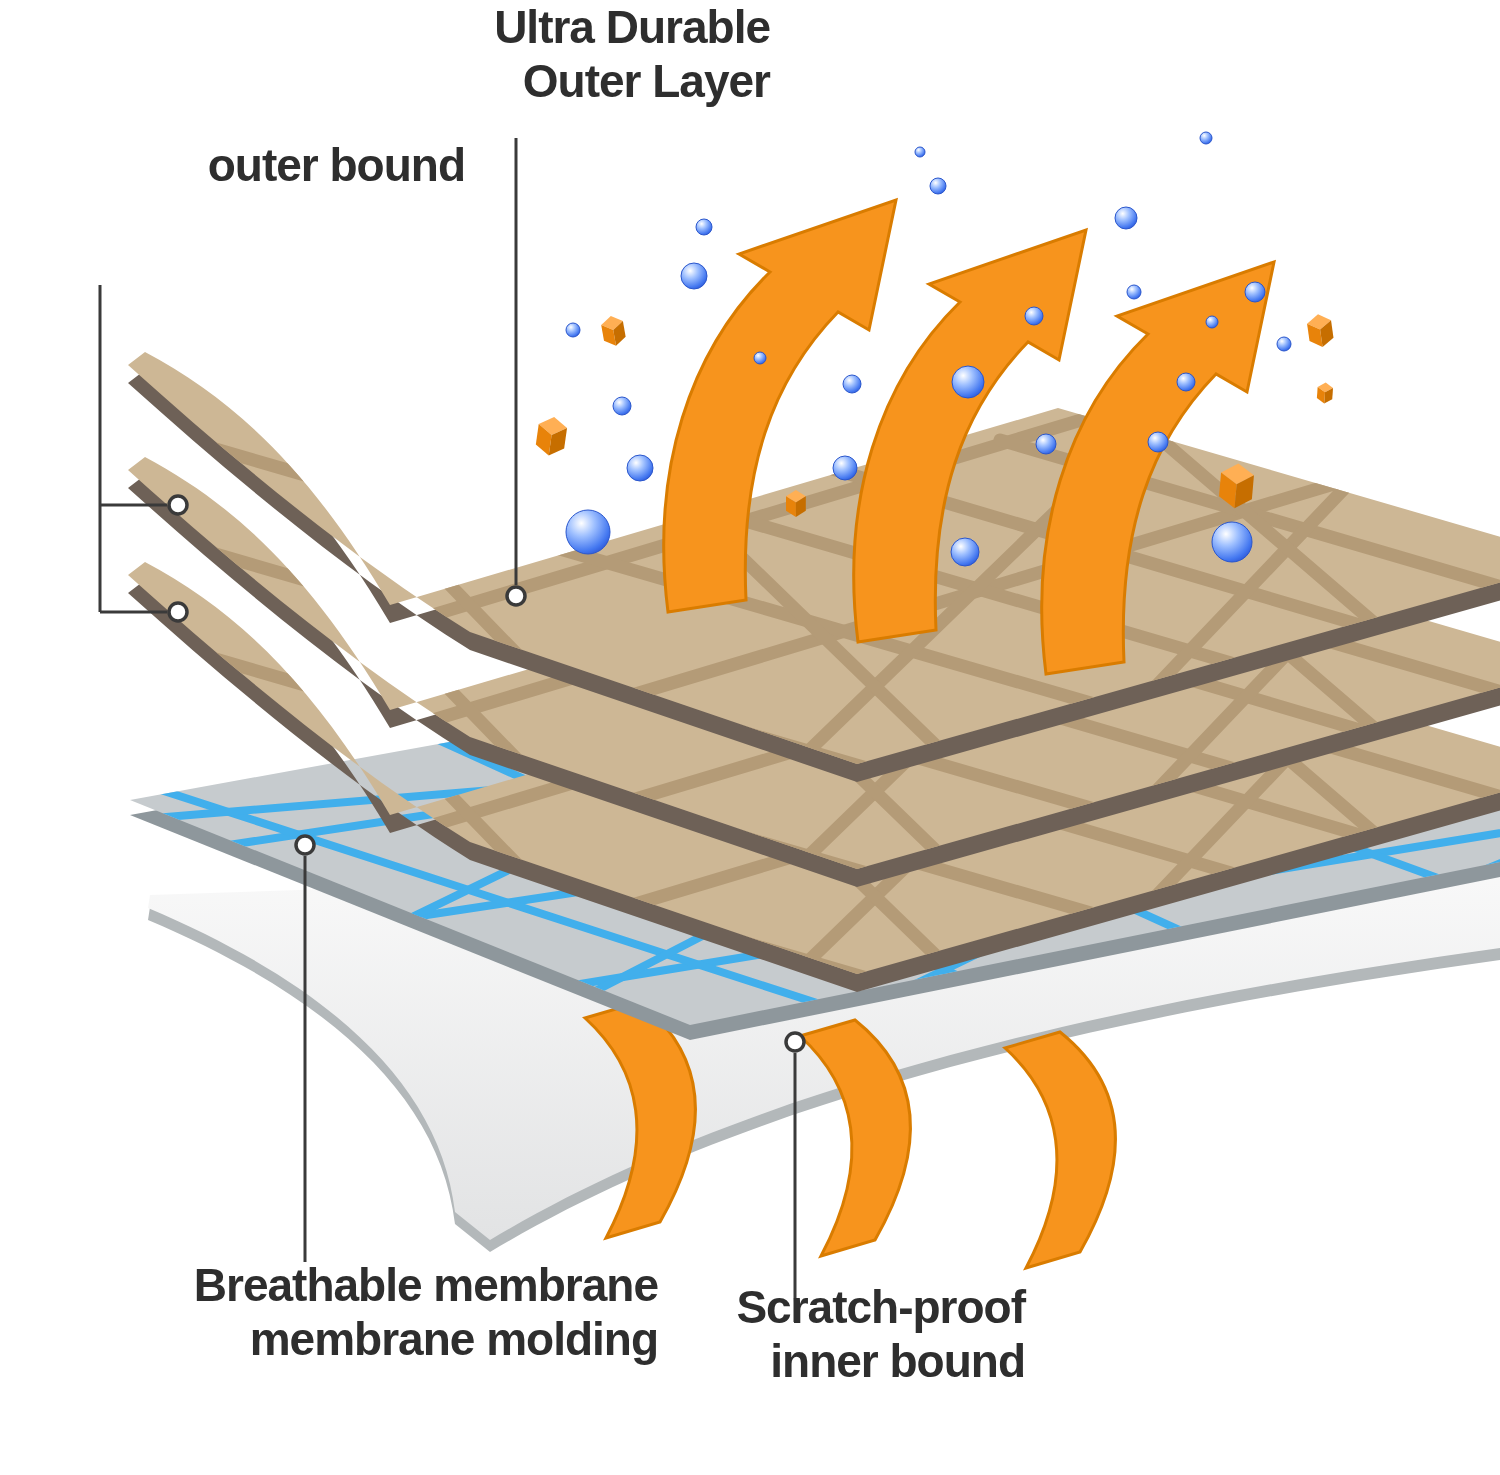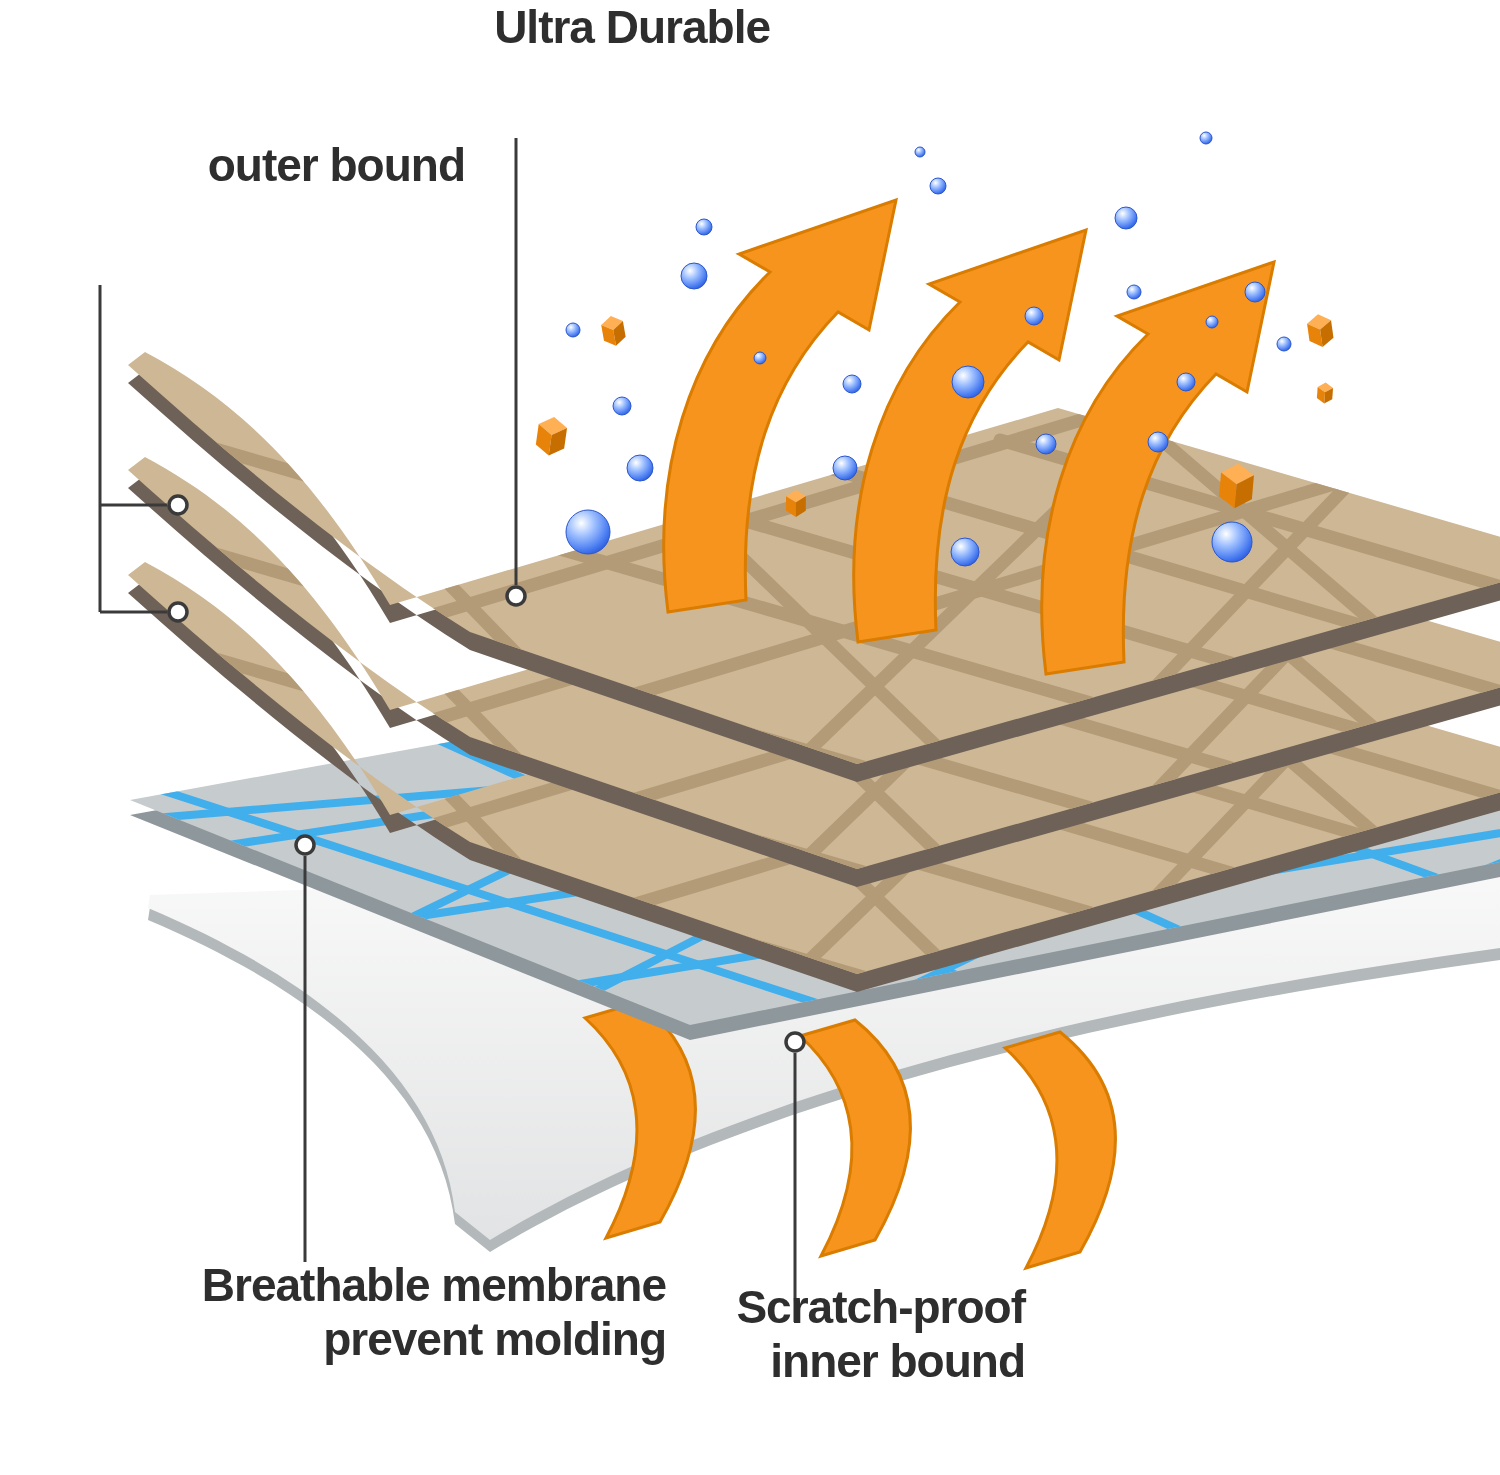--- a/index.html
+++ b/index.html
@@ -221,29 +221,30 @@
       </g>
       <g>
         <path d="M795 1322 L795 1053"></path>
         <circle cx="795" cy="1042" r="9" fill="#ffffff" stroke-width="3.5"></circle>
       </g>
     </g>
   </svg>
 
   <div class="label" style="left:250px;top:0px;width:520px;">
     <div>Ultra Durable</div>
+    <div>Outer Layer</div>
   </div>
 
   <div class="label" style="left:0px;top:138px;width:465px;">
     <div>outer bound</div>
   </div>
 
-  <div class="label" style="left:16px;top:1258px;width:650px;">
+  <div class="label" style="left:8px;top:1258px;width:650px;">
     <div>Breathable membrane</div>
-    <div>prevent molding</div>
+    <div>membrane molding</div>
   </div>
 
   <div class="label" style="left:595px;top:1280px;width:430px;">
     <div>Scratch-proof</div>
     <div>inner bound</div>
   </div>
 
 </div>
 
 </body></html>

